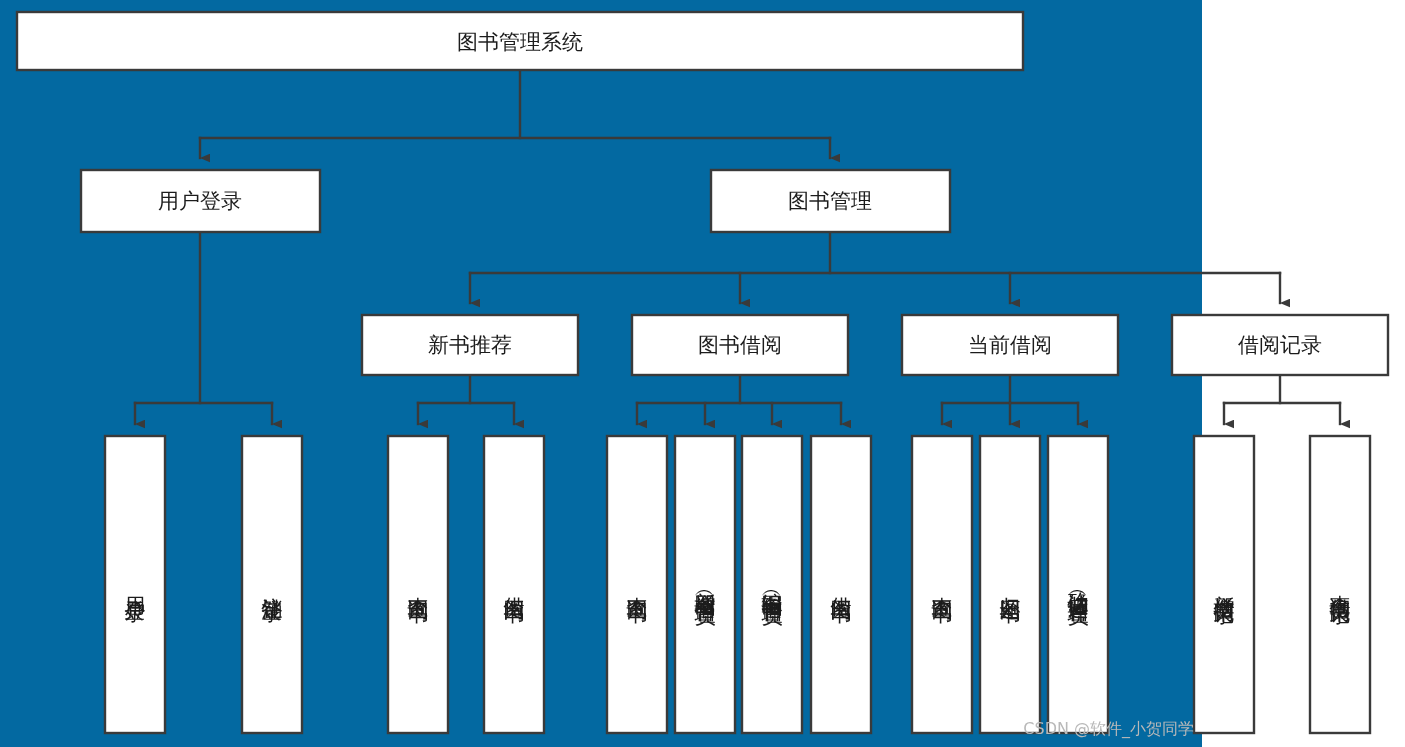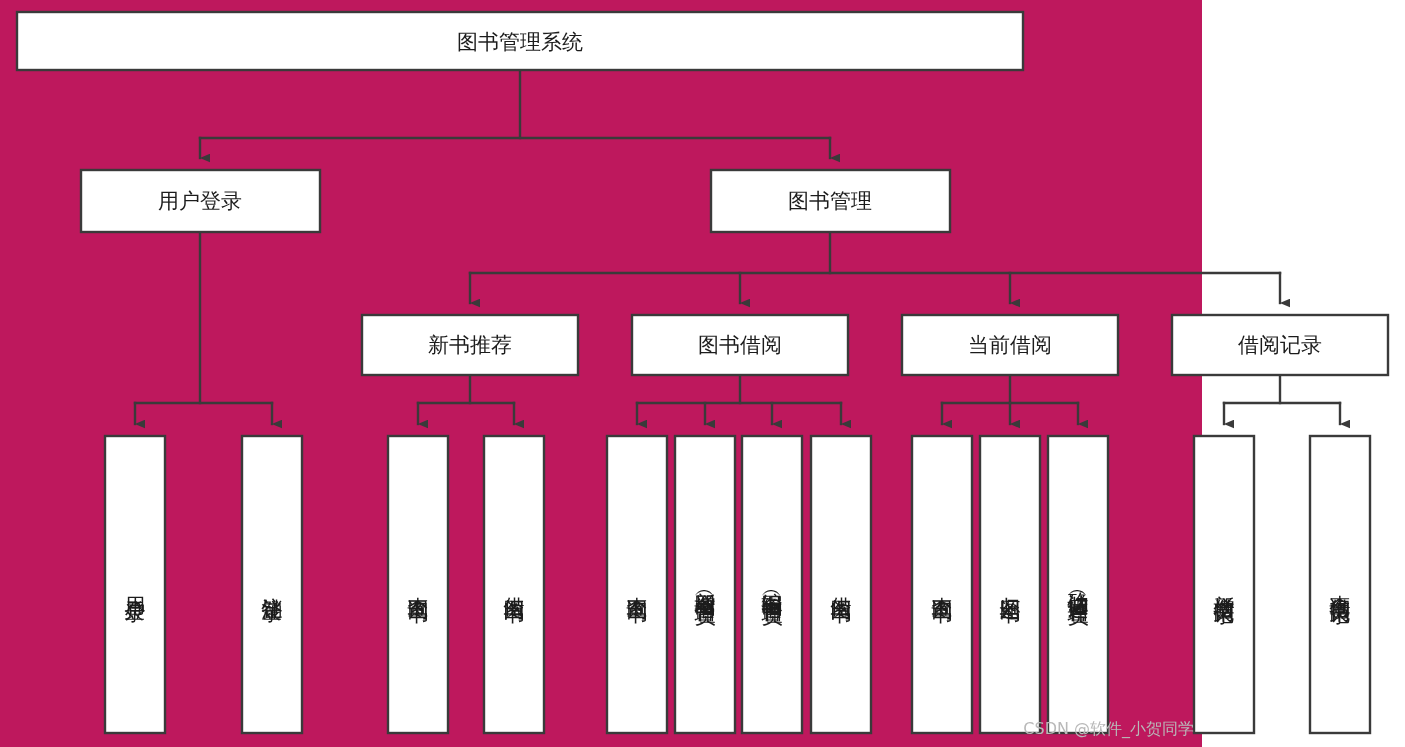--- a/index.html
+++ b/index.html
@@ -11,21 +11,21 @@
   body {
     font-family: "DejaVu Sans", "Liberation Sans", sans-serif;
     width: 1405px;
     height: 747px;
     overflow: hidden;
   }
   #diagram-root {
     position: relative;
     width: 1202px;
     height: 747px;
-    background: #be185d;
+    background: #0369a1;
   }
   svg#diagram-svg {
     position: absolute;
     top: 0;
     left: 0;
     width: 1405px;
     height: 747px;
     display: block;
   }
   .node-rect {

